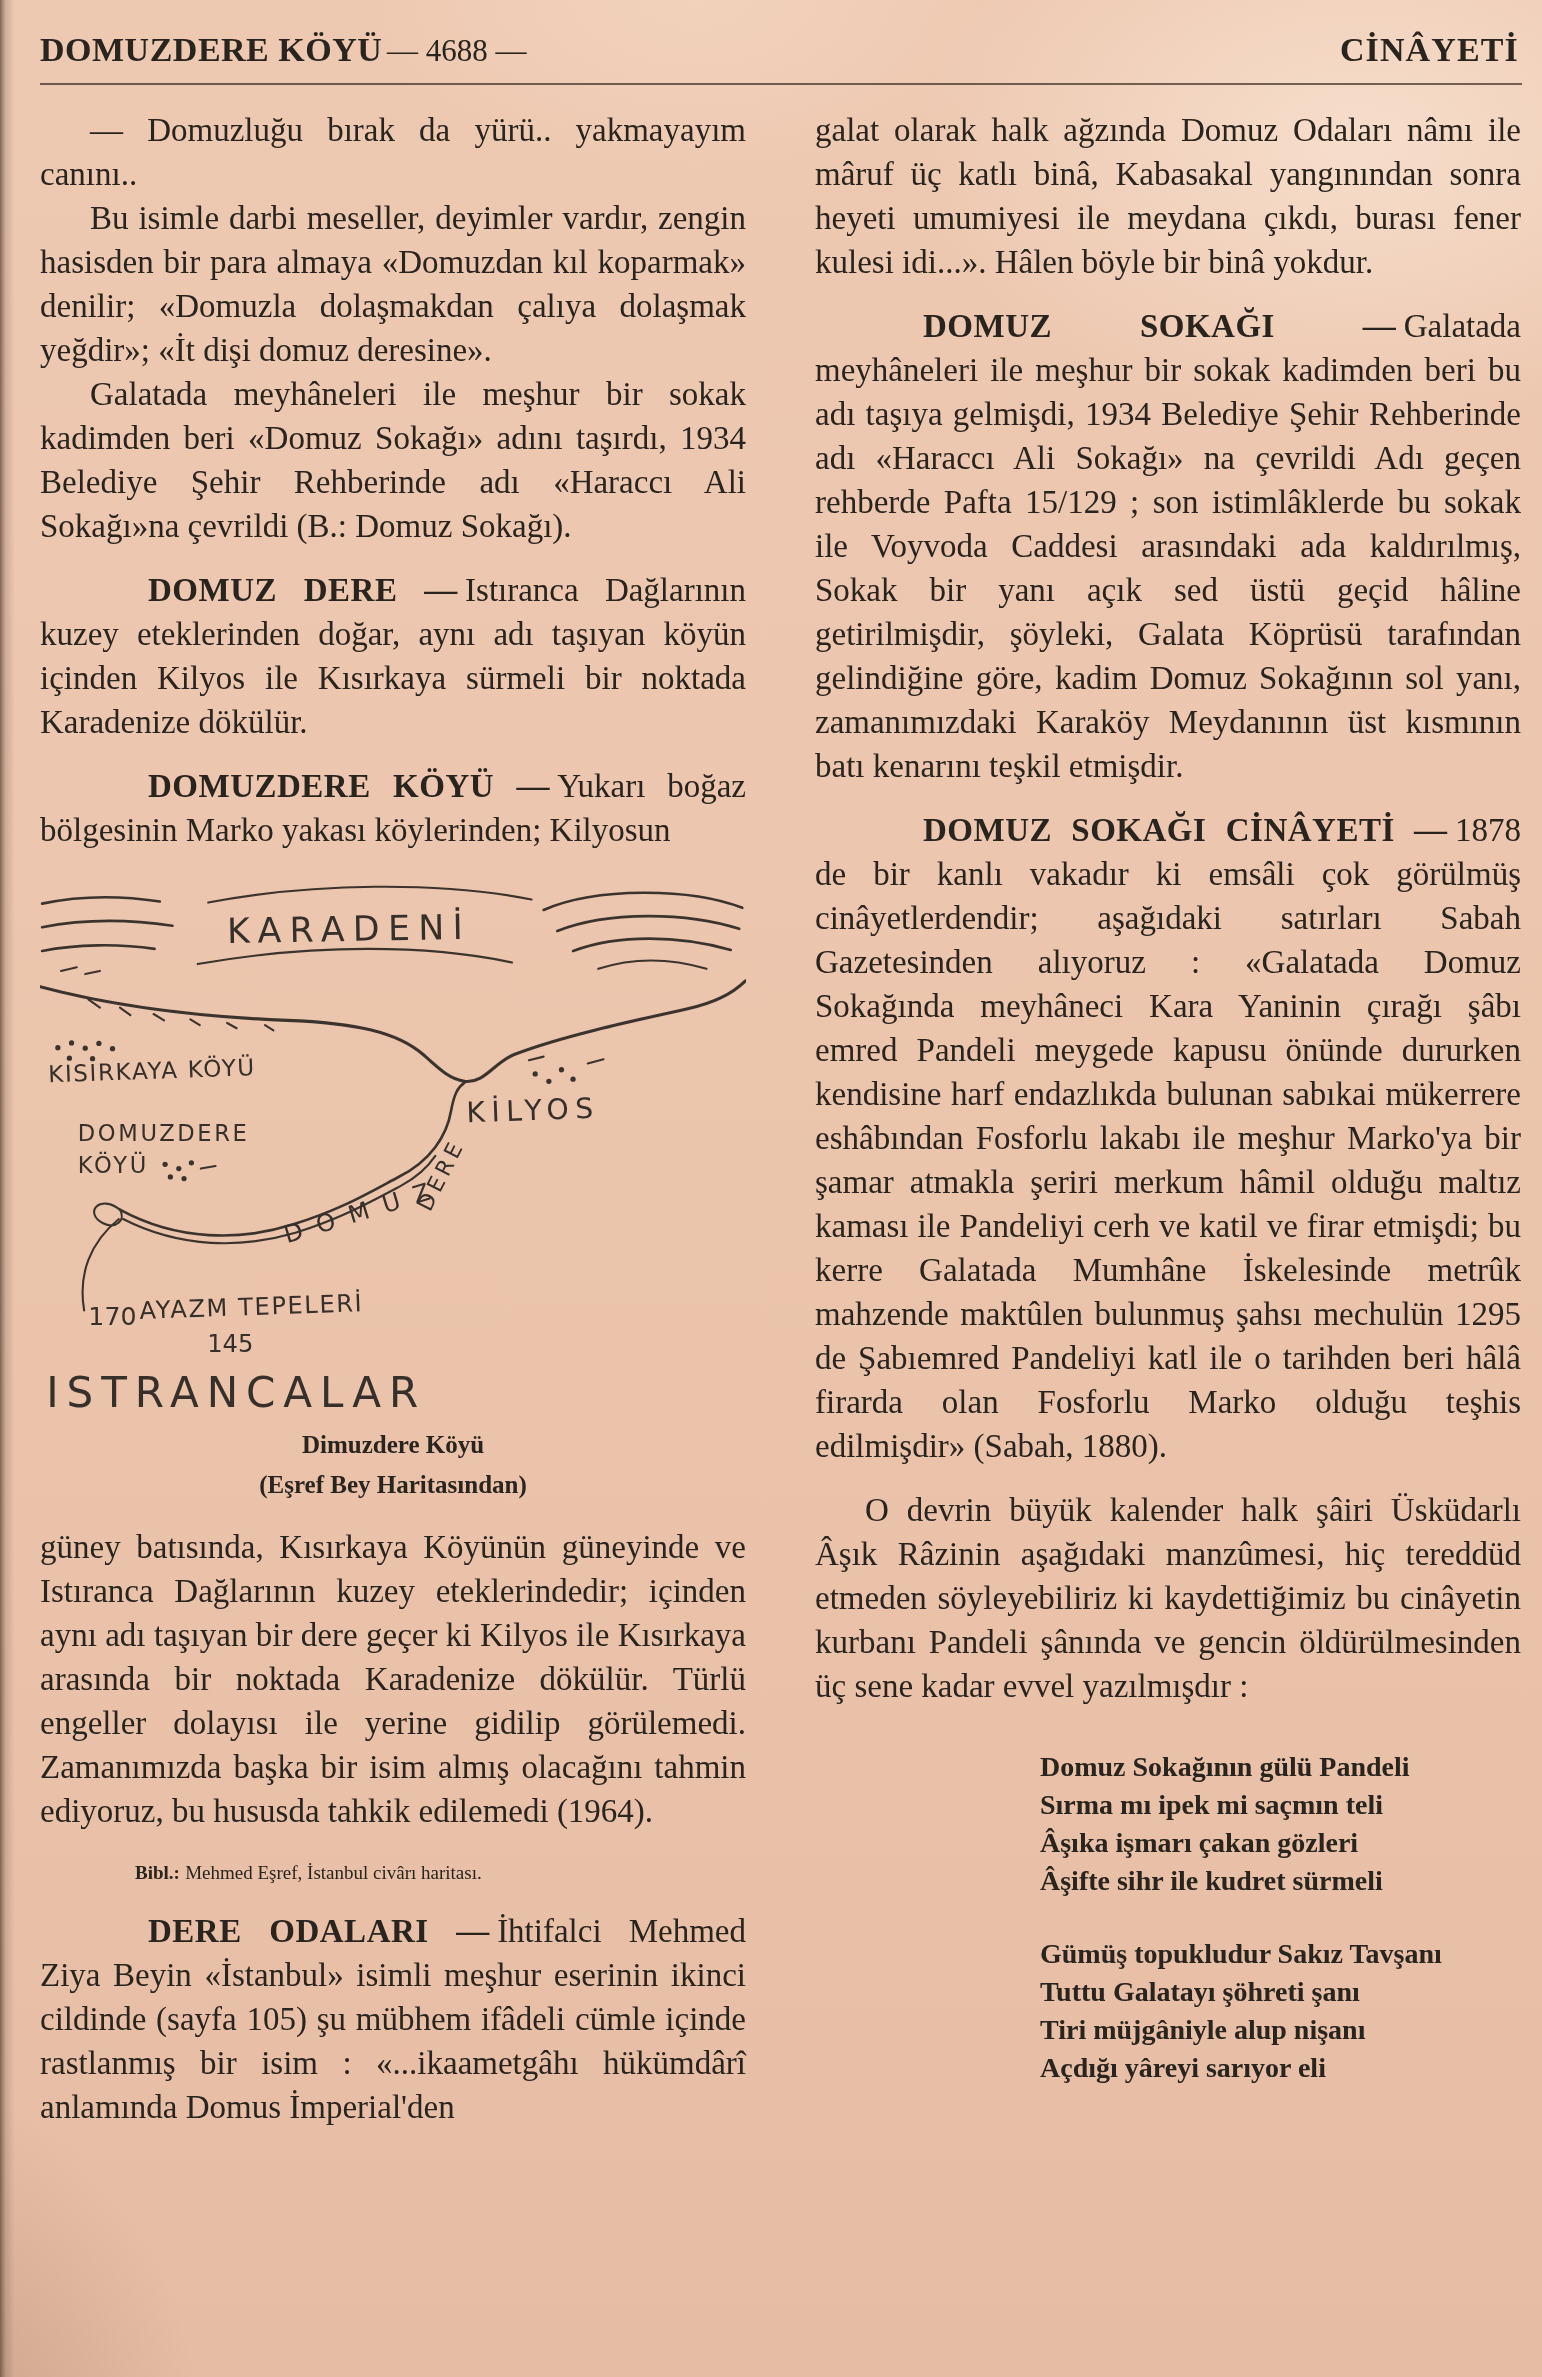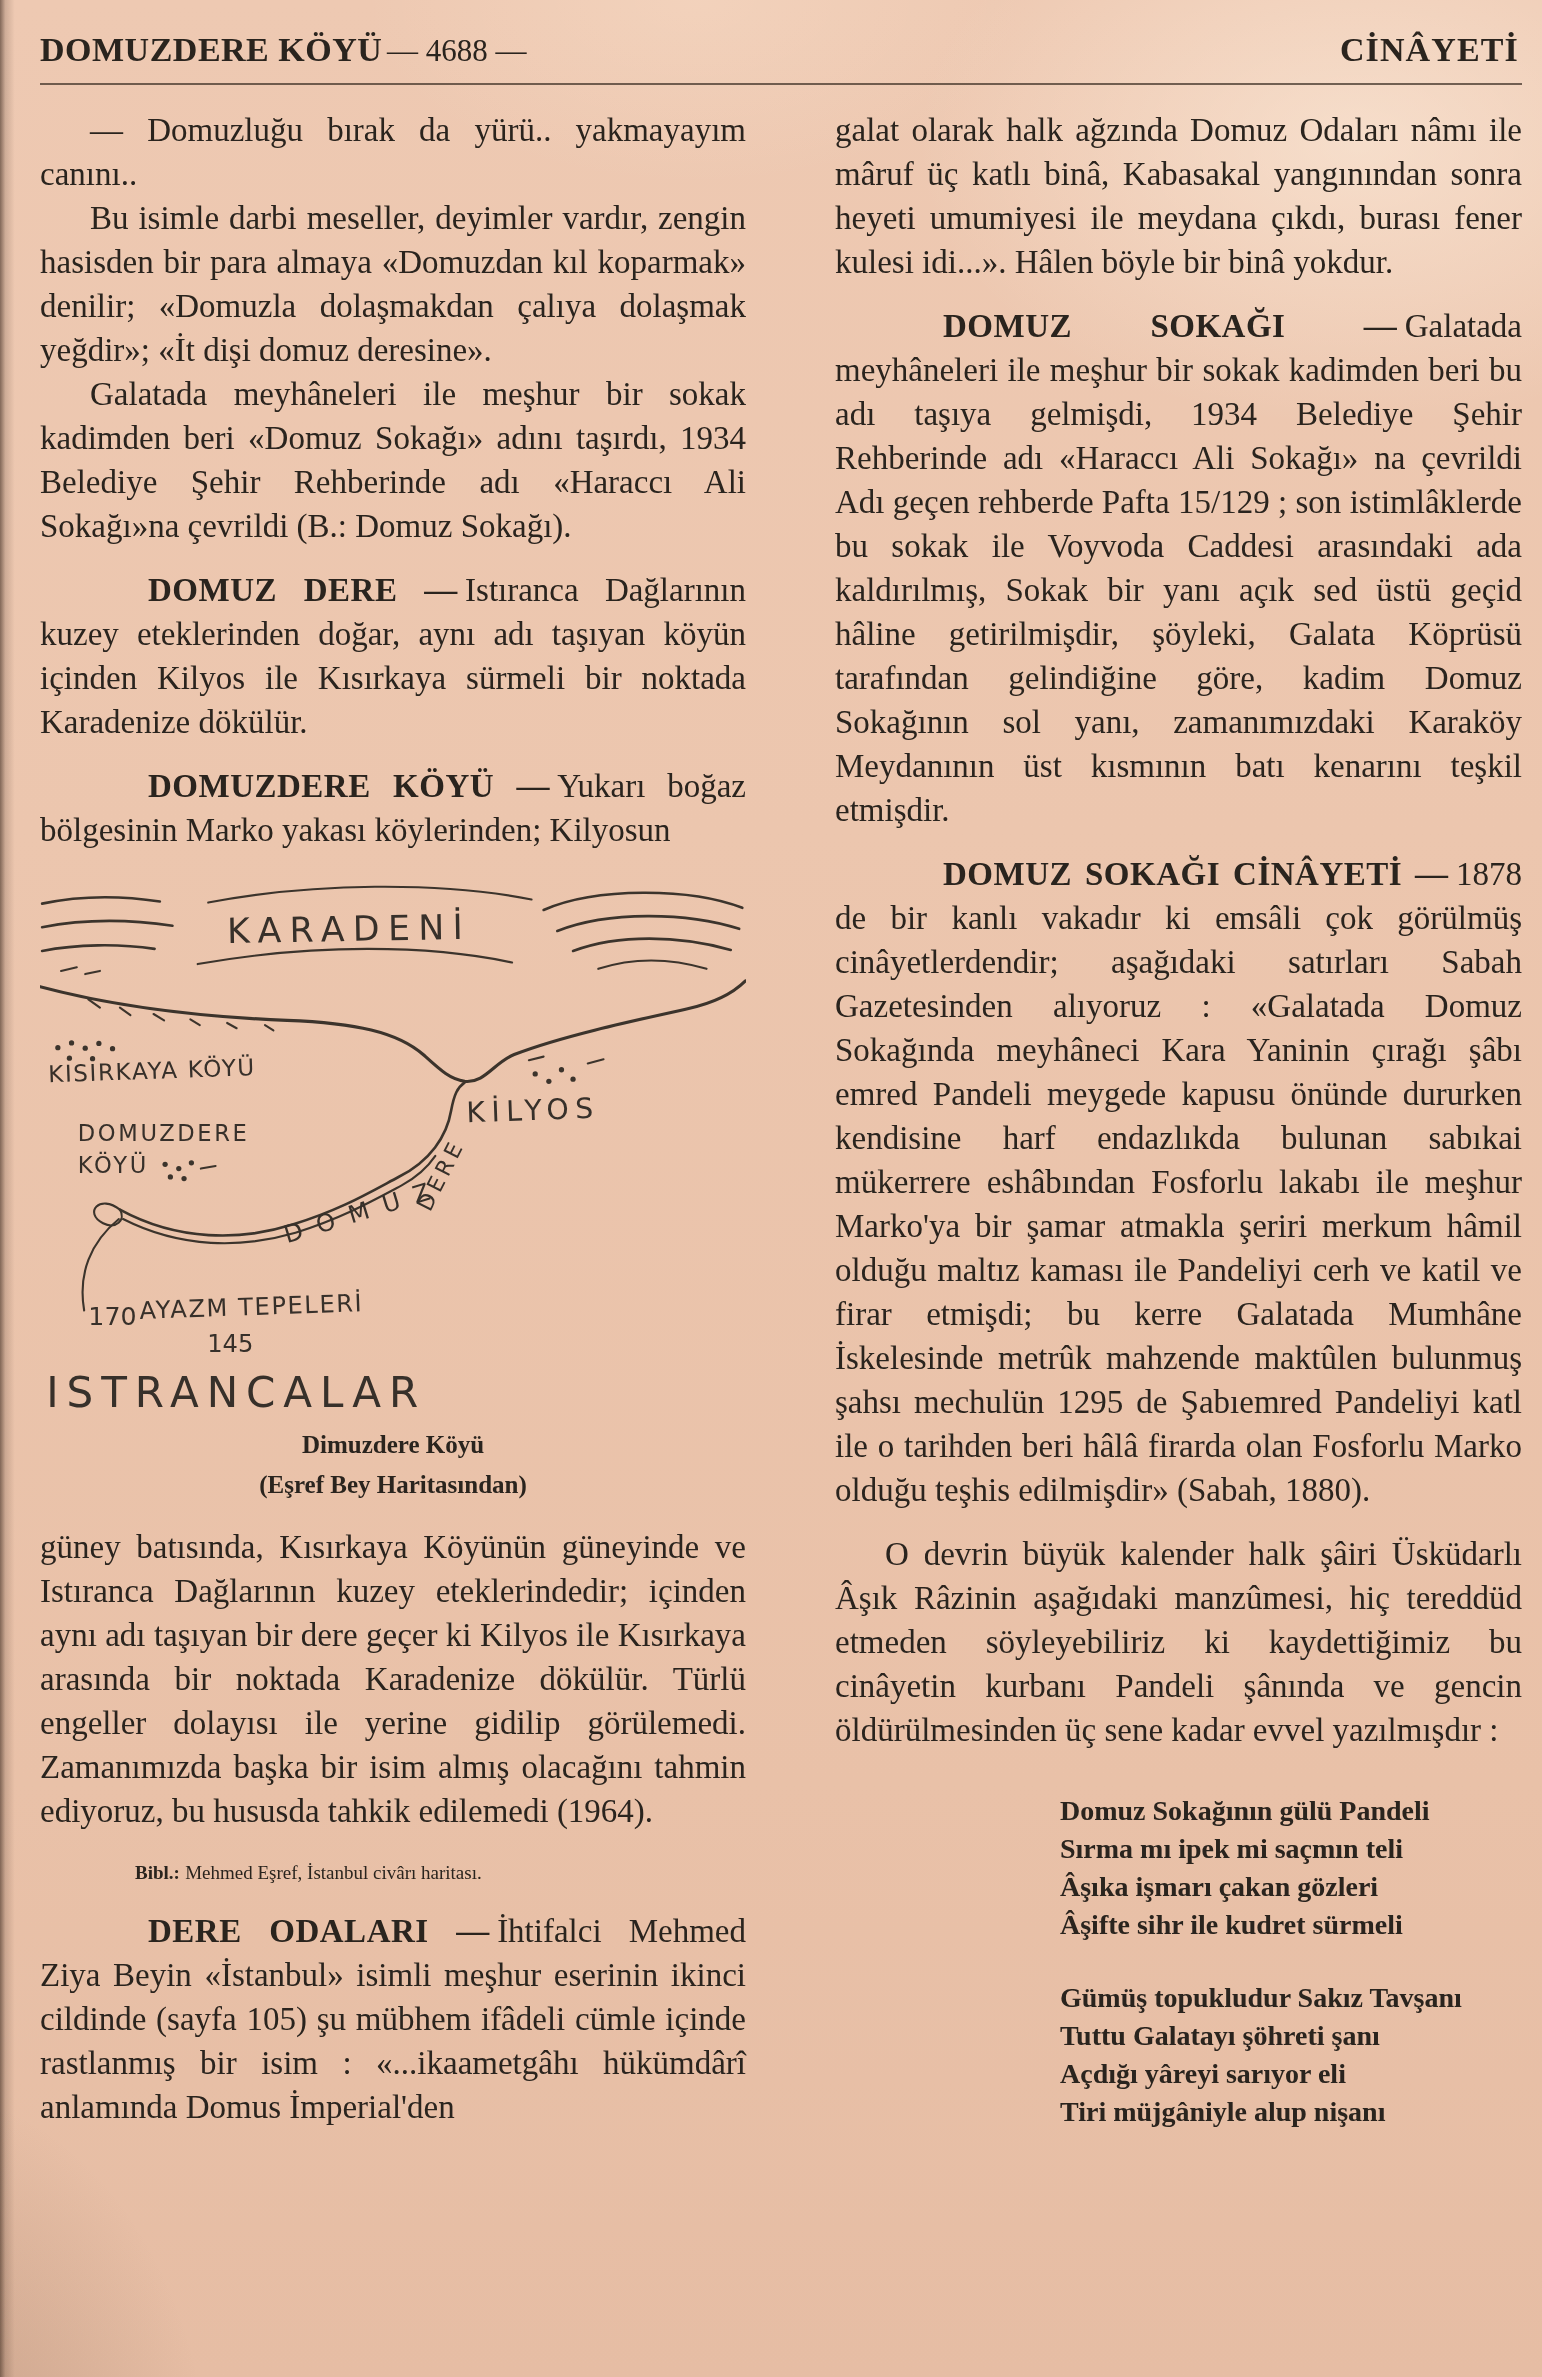--- a/index.html
+++ b/index.html
@@ -19,21 +19,21 @@
       radial-gradient(473px 263px at 45% 0%, rgba(255,236,216,0.25), rgba(255,236,216,0) 70%),
       linear-gradient(90deg, rgba(58,40,30,0.60) 0px, rgba(58,40,30,0.18) 5.3px, rgba(58,40,30,0) 14.7px),
       linear-gradient(180deg, #eec9b2 0%, #ecc6ae 35%, #e9c1a8 75%, #e6bda4 100%);
   }
   .page-header { position:relative; height:44px;text-decoration:underline; }
   .h-entry { position:absolute; left:0; top:0; font-size:34px; font-weight:bold; letter-spacing:0.5px; }
   .h-page  { position:absolute; left:347px; top:2.1px; font-size:31px; }
   .h-vol   { position:absolute; right:3.2px; top:0; font-size:34px; font-weight:bold; letter-spacing:1.1px; }
   .rule { margin-top:8.4px; border-top:2.1px solid rgba(62,48,38,0.72); }
 
-  .columns { display:flex; gap:89px; margin-top:23px; }
+  .columns { display:flex; gap:69px; margin-top:23px; }
   .col { width:706px; font-size:33px; line-height:44px; text-align:justify; }
   p { margin:0; }
   .indent { text-indent:50px; }
   .entry  { text-indent:108px; margin-top:20px; }
   .lead   { font-weight:bold; letter-spacing:0.5px; padding-right:7.4px; }
 
   .map { margin:20px 0 4.2px; }
   .map svg { display:block; width:706px; height:549px; }
   .map text { font-family:"DejaVu Sans", sans-serif; fill:#37302a; }
 
@@ -157,21 +157,21 @@
       <div class="poem">
         <div class="stanza">
           <div>Domuz Sokağının gülü Pandeli</div>
           <div>Sırma mı ipek mi saçmın teli</div>
           <div>Âşıka işmarı çakan gözleri</div>
           <div>Âşifte sihr ile kudret sürmeli</div>
         </div>
         <div class="stanza">
           <div>Gümüş topukludur Sakız Tavşanı</div>
           <div>Tuttu Galatayı şöhreti şanı</div>
+          <div>Tiri müjgâniyle alup nişanı</div>
           <div>Açdığı yâreyi sarıyor eli</div>
-          <div>Tiri müjgâniyle alup nişanı</div>
         </div>
       </div>
     </div>
 
   </div>
 </div>
 
 
 </body></html>

